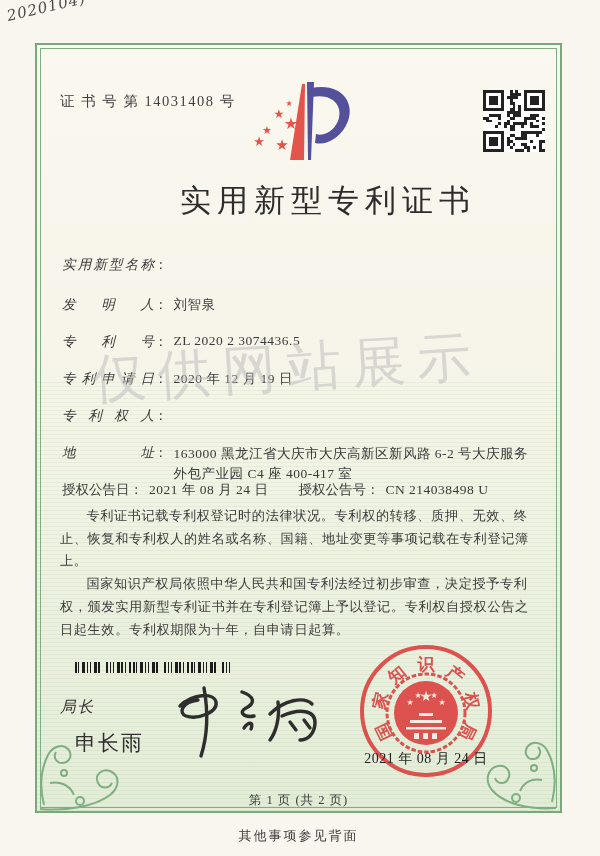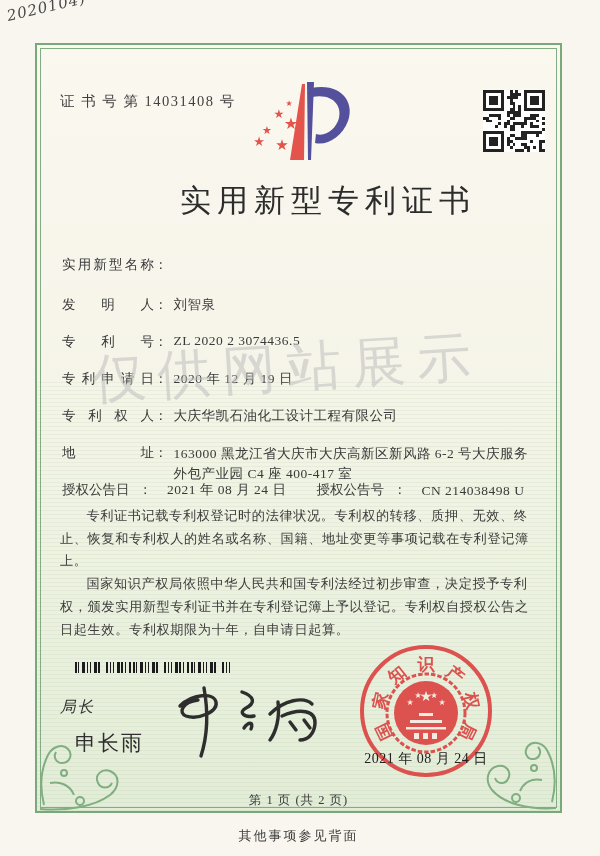--- a/index.html
+++ b/index.html
@@ -40,25 +40,25 @@
   }
   
   #watermark{
     left:92px;top:330px;width:460px;
     font-size:54px;letter-spacing:11px;color:#bfbfbf;opacity:.55;
     transform:rotate(-3.5deg);white-space:nowrap;z-index:5;
     font-family:"Liberation Sans",sans-serif;pointer-events:none;
   }
   
   .row{position:absolute;left:62px;display:flex;align-items:flex-start;font-size:13.5px;color:#3a3a3a;}
-  .lbl{display:inline-block;width:92px;text-align:justify;text-align-last:justify;flex:none;}
+  .lbl{display:inline-block;width:92px;text-align:justify;text-align-last:justify;flex:none;font-style:italic;}
   .colon{flex:none;}
   .val{margin-left:6px;letter-spacing:.5px;}
   .val.wrap{width:362px;line-height:1.45;}
-  .grant-group{display:flex;align-items:flex-end;gap:9px;}
+  .grant-group{display:flex;align-items:center;}
   
   #paras{left:60px;top:505px;width:480px;font-size:13.2px;line-height:1.72;color:#3c3c3c;}
   #paras p{margin:0;text-indent:2em;letter-spacing:.6px;}
   
   #barcode{
     left:75px;top:662px;width:155px;height:11px;
     background:repeating-linear-gradient(90deg,
       #1c1c1c 0 1.6px,transparent 1.6px 3.4px,
       #1c1c1c 3.4px 4.2px,transparent 4.2px 7.4px,
       #1c1c1c 7.4px 10px,transparent 10px 11.6px);
@@ -240,21 +240,20 @@
   <div class="val">ZL 2020 2 3074436.5</div>
 </div>
 <div class="row" style="top:370px">
   <span class="lbl">专利申请日</span>
     <span class="colon">：</span>
   <div class="val">2020 年 12 月 19 日</div>
 </div>
 <div class="row" style="top:407px">
   <span class="lbl">专利权人</span>
     <span class="colon">：</span>
-  <div class="val">大庆华凯石油化工设计工程有限公司</div>
 </div>
 <div class="row" style="top:444px">
   <span class="lbl">地址</span>
     <span class="colon">：</span>
   <div class="val wrap">163000 黑龙江省大庆市大庆高新区新风路 6-2 号大庆服务外包产业园 C4 座 400-417 室</div>
 </div>
 <div class="row" style="top:481px">
   <div class="grant-group">
     <span>授权公告日</span>
       <span class="colon">：</span>

